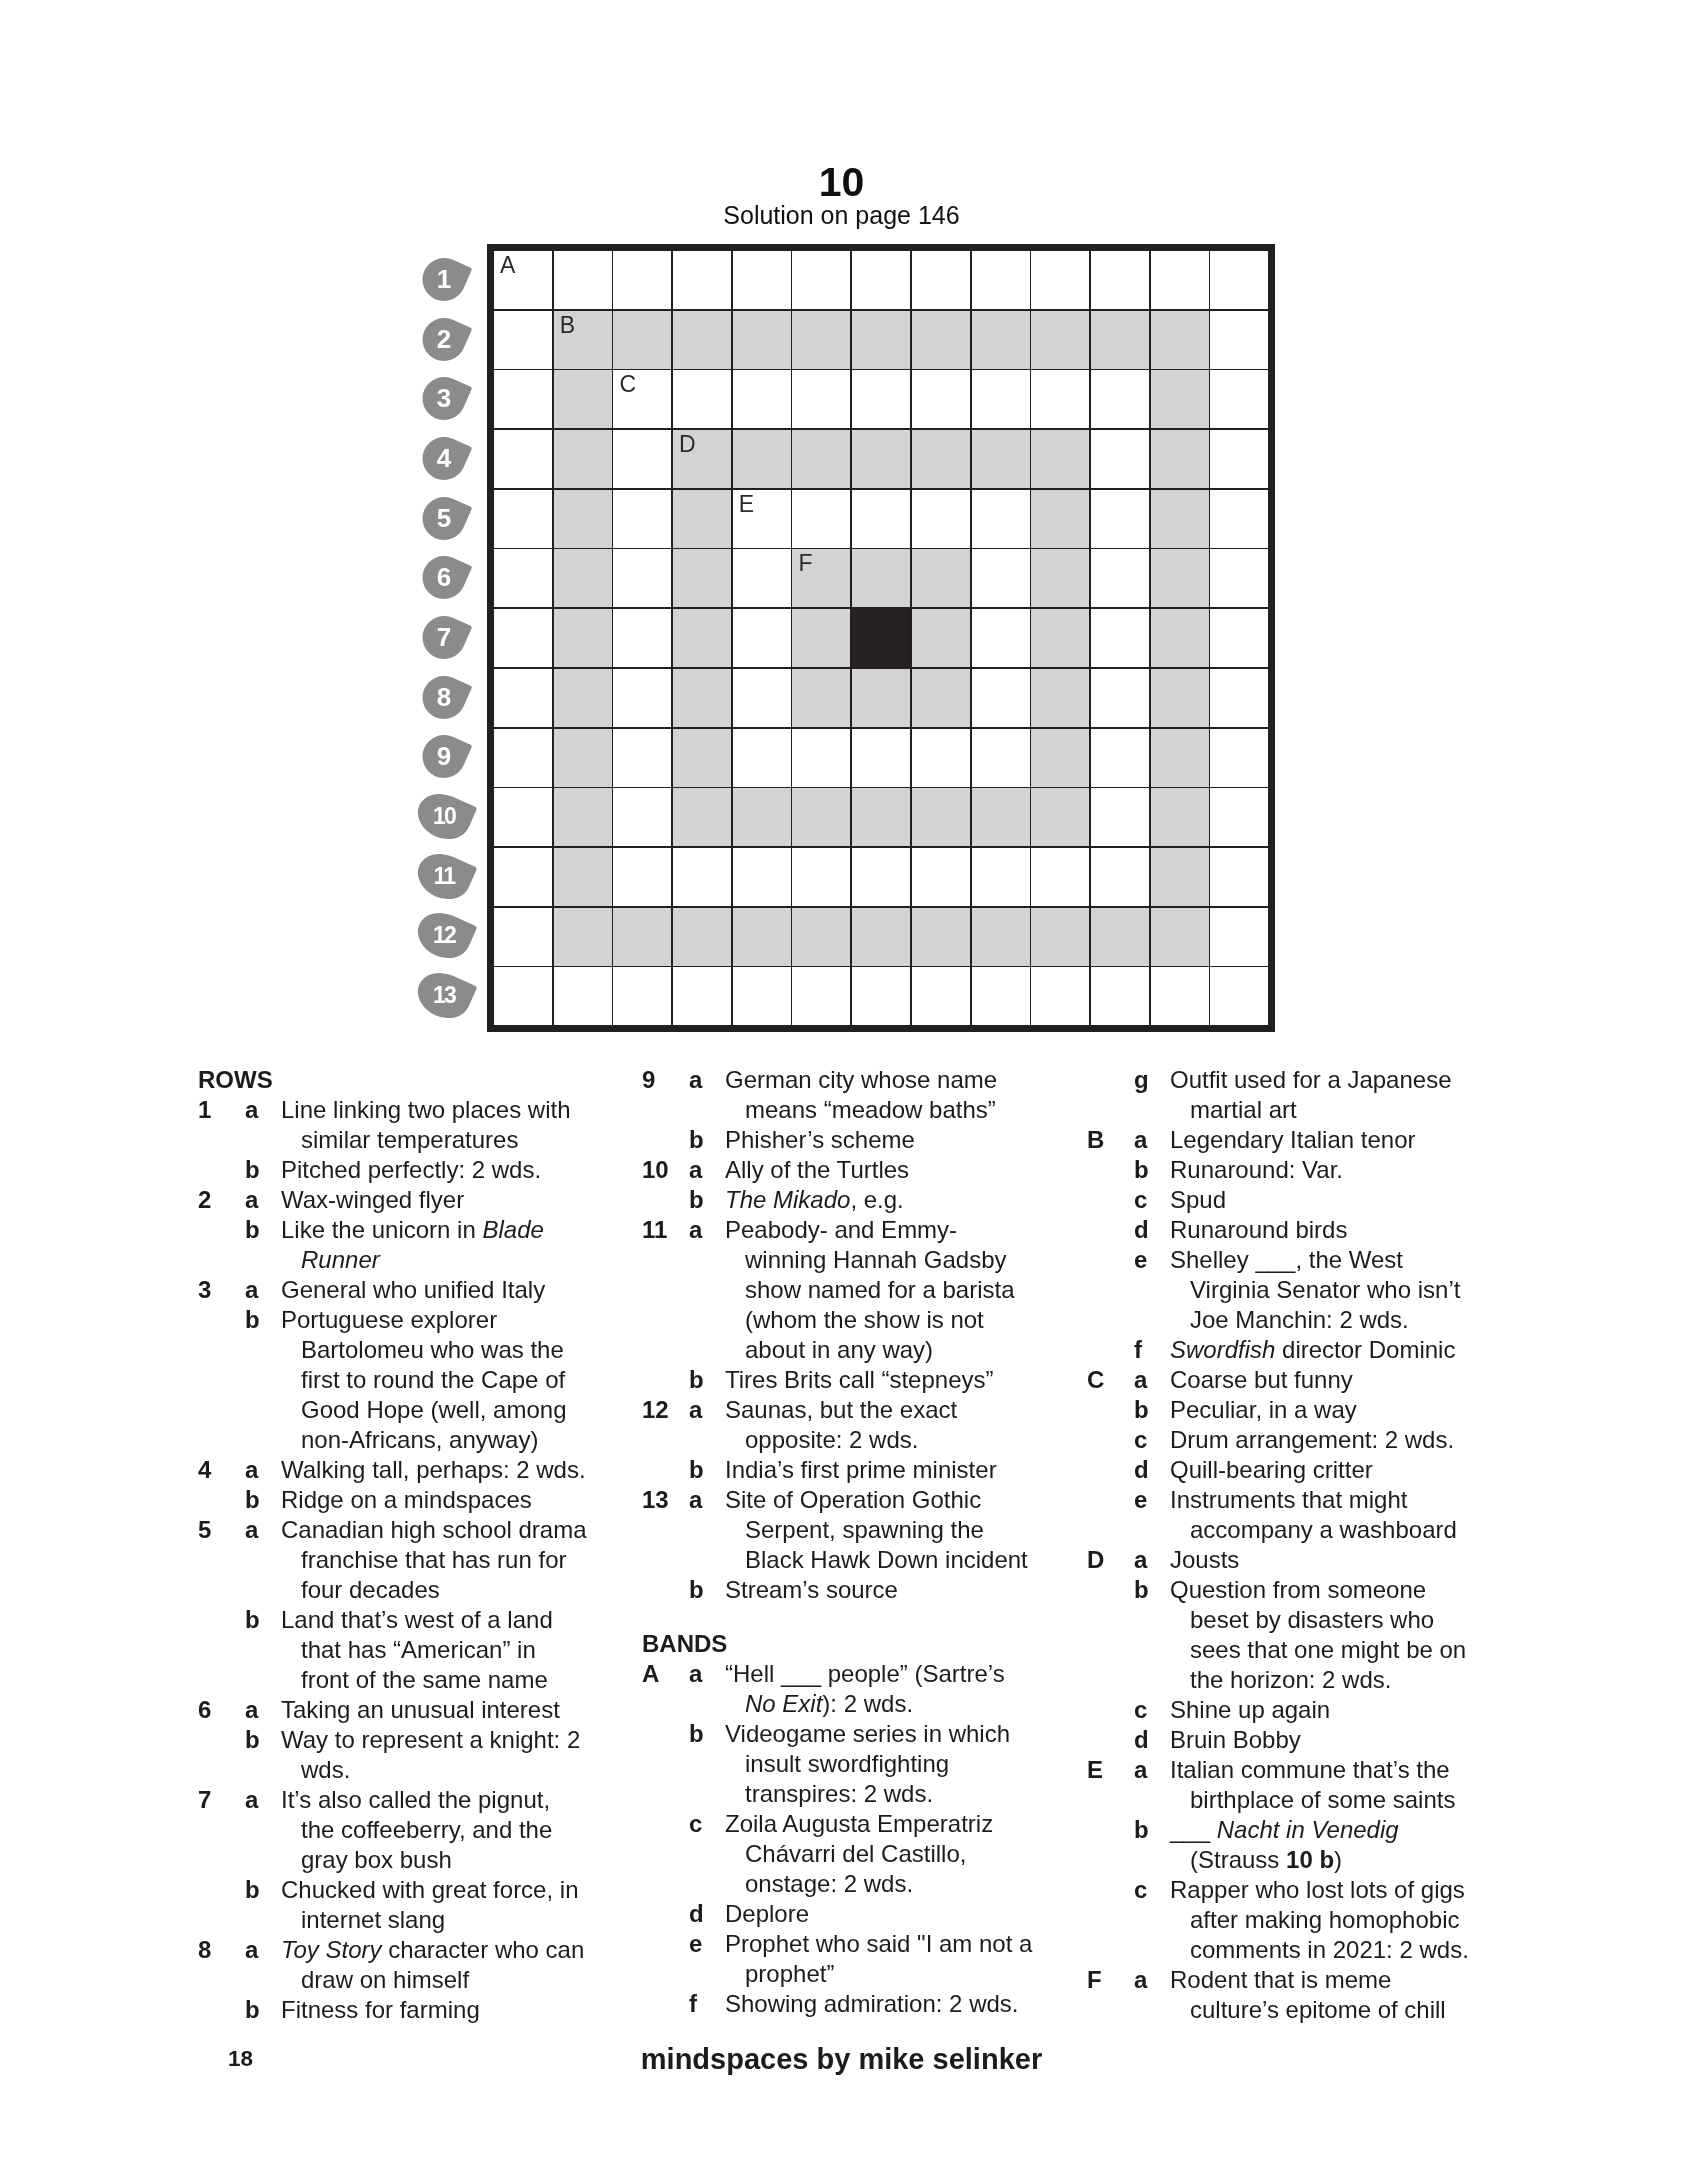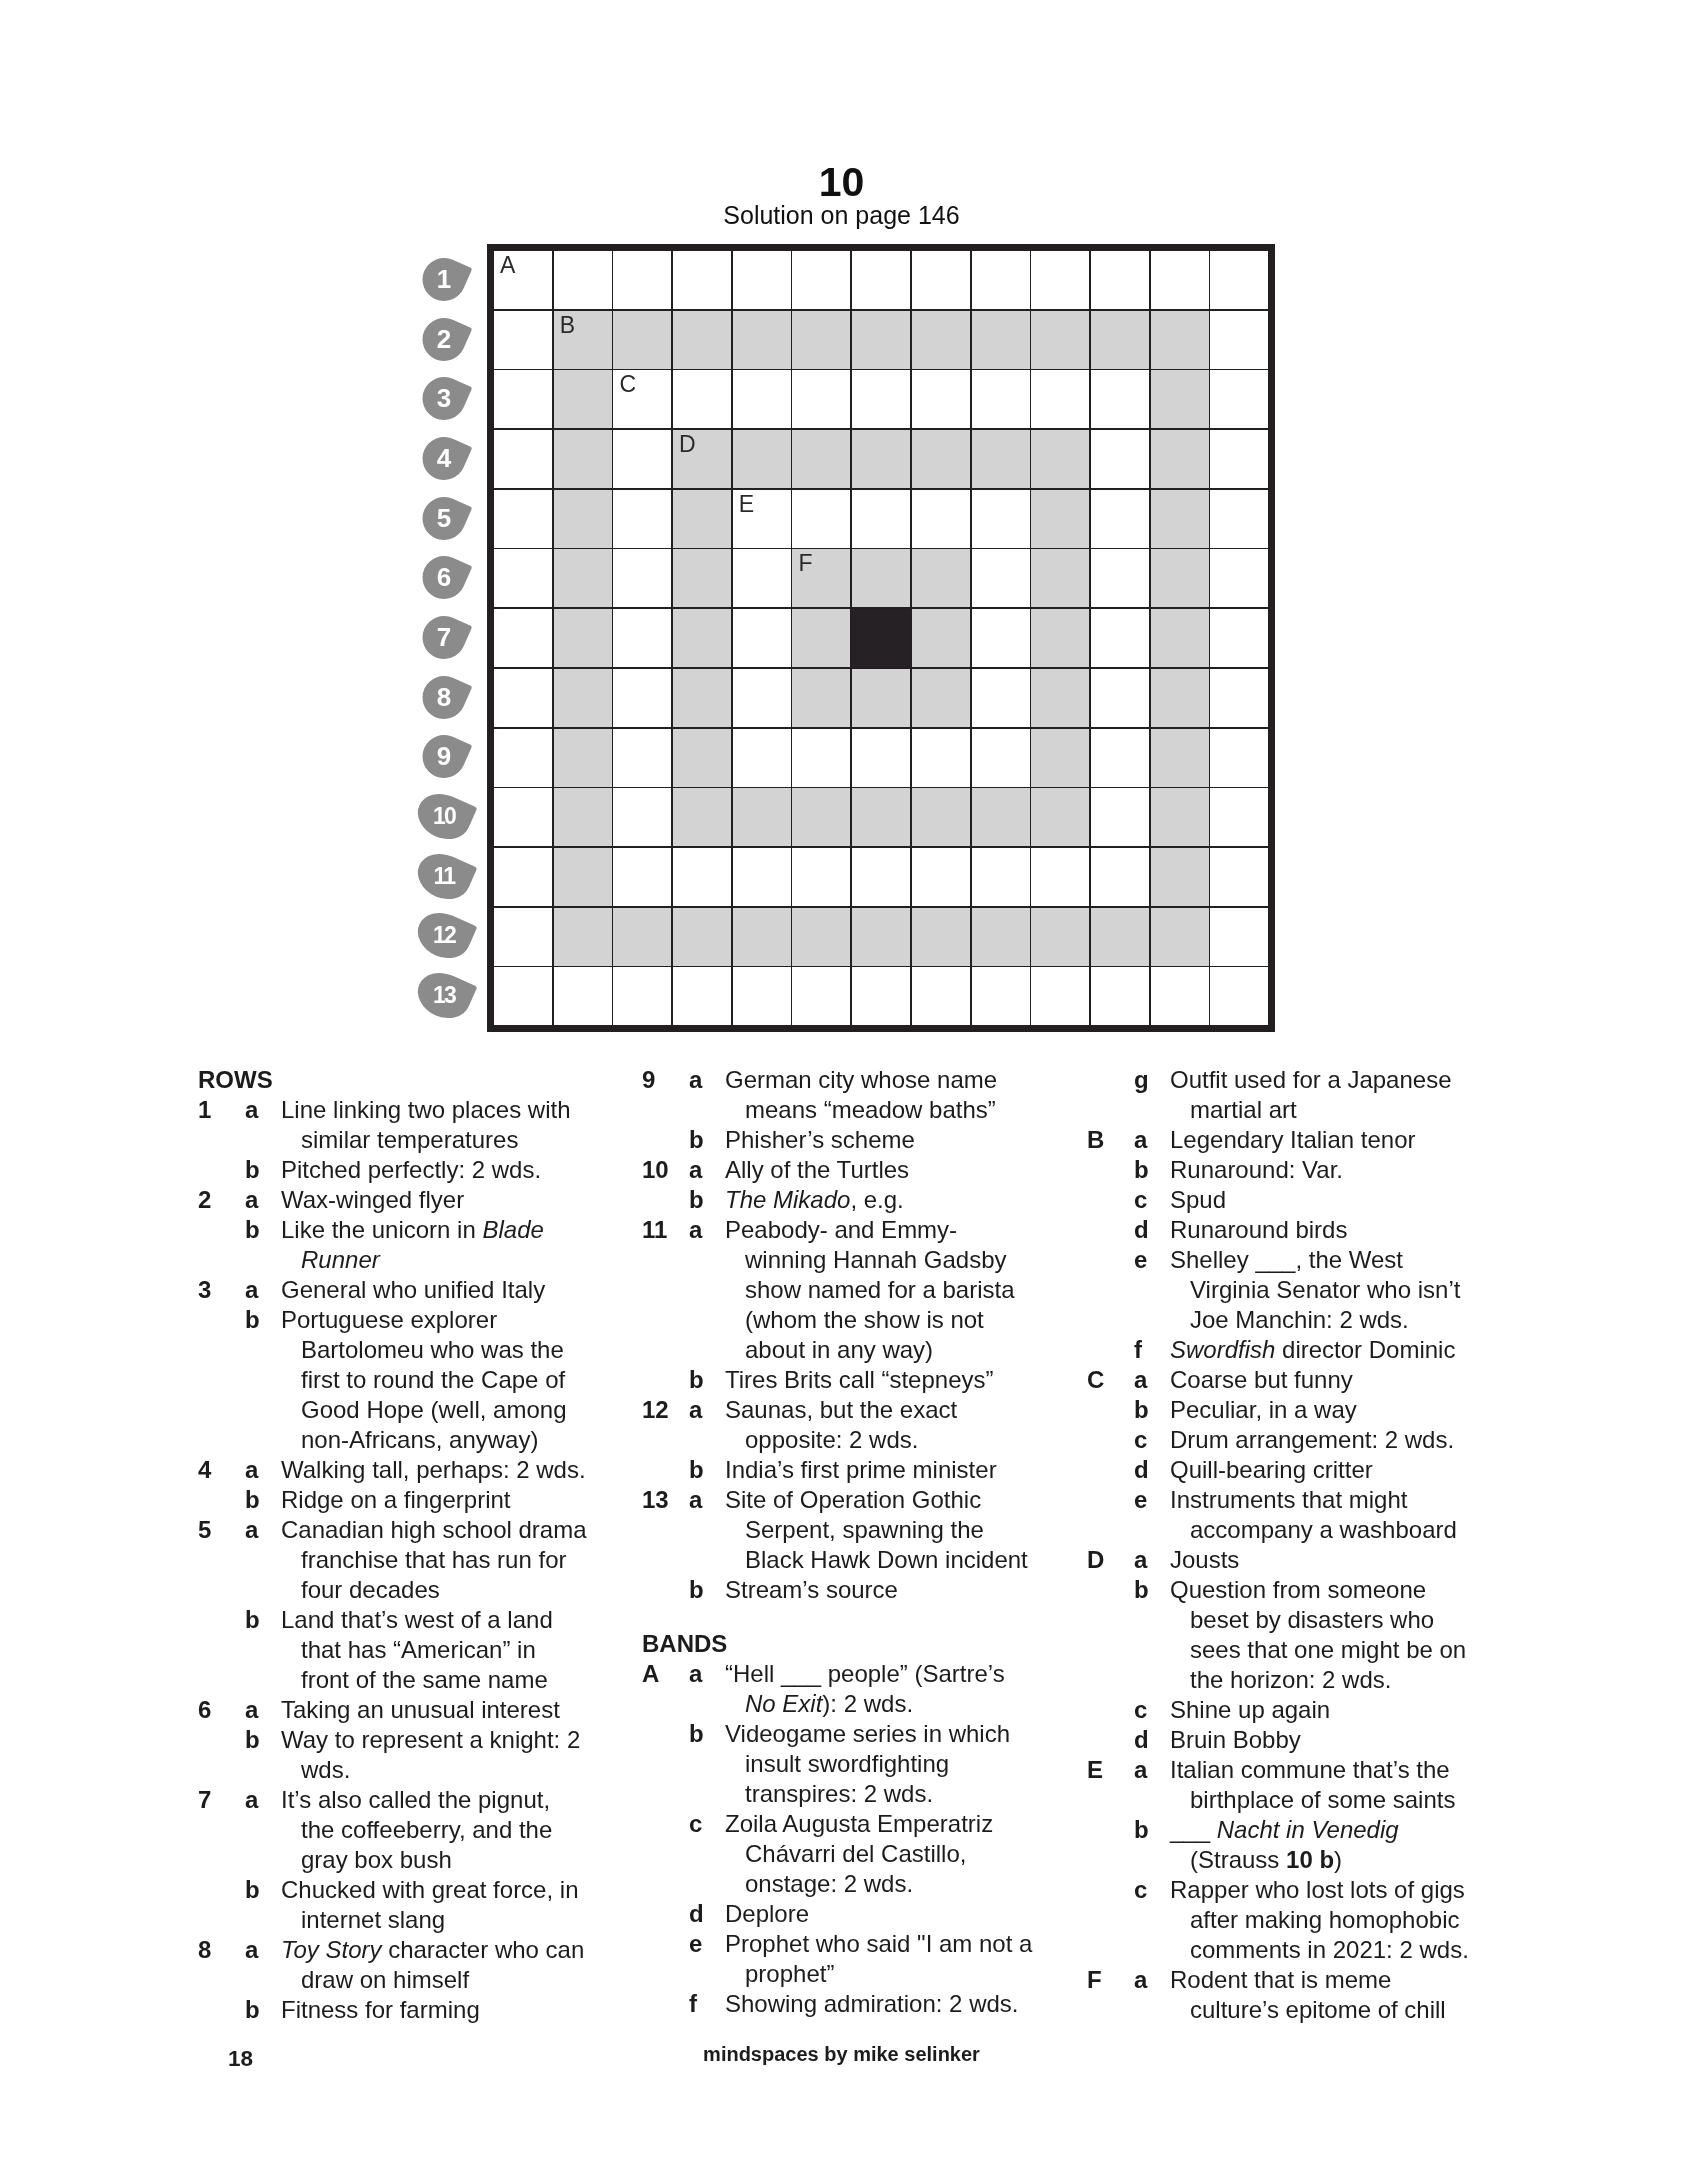--- a/index.html
+++ b/index.html
@@ -32,21 +32,21 @@
   .clue-heading{font-weight:bold;}
   .clue-spacer{height:24px;}
   .clue-row{display:flex;align-items:flex-start;}
   .cnum{width:47px;font-weight:bold;flex:none;}
   .clet{width:36px;font-weight:bold;flex:none;}
   .ctext{flex:1;white-space:pre-line;padding-left:20px;text-indent:-20px;}
   .it{font-style:italic;text-align:center;}
   .bd{font-weight:bold;}
   .page-num{position:absolute;left:199px;top:2046px;font-size:22.5px;font-weight:bold;margin-left:29px;}
   .footer-credit{position:absolute;left:0;right:0;top:2043px;text-align:center;
-                 font-size:20px;font-weight:bold;}
+                 font-size:29px;font-weight:bold;}
 </style>
 </head>
 <body>
 
 <div>
   <div class="page-title">10</div>
   <div class="page-subtitle">Solution on page 146</div>
 
   <div id="badges">
       <div class="badge" style="top: 7px;">
@@ -312,21 +312,21 @@
 non-Africans, anyway)</span></div>
       </div>
       <div class="clue-row">
         <div class="cnum">4</div>
         <div class="clet">a</div>
         <div class="ctext"><span>Walking tall, perhaps: 2 wds.</span></div>
       </div>
       <div class="clue-row">
         <div class="cnum"></div>
         <div class="clet">b</div>
-        <div class="ctext"><span>Ridge on a fingerprint</span></div>
+        <div class="ctext"><span>Ridge on a mindspaces</span></div>
       </div>
       <div class="clue-row">
         <div class="cnum">5</div>
         <div class="clet">a</div>
         <div class="ctext"><span>Canadian high school drama
 franchise that has run for
 four decades</span></div>
       </div>
       <div class="clue-row">
         <div class="cnum"></div>

